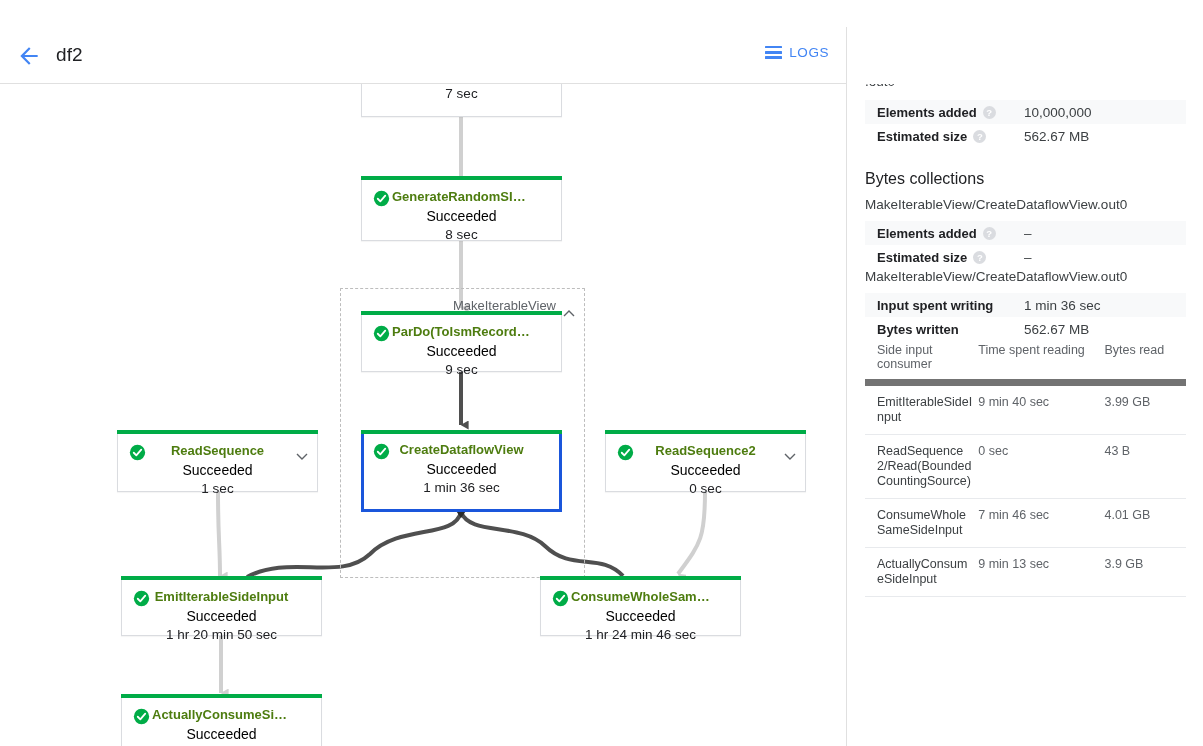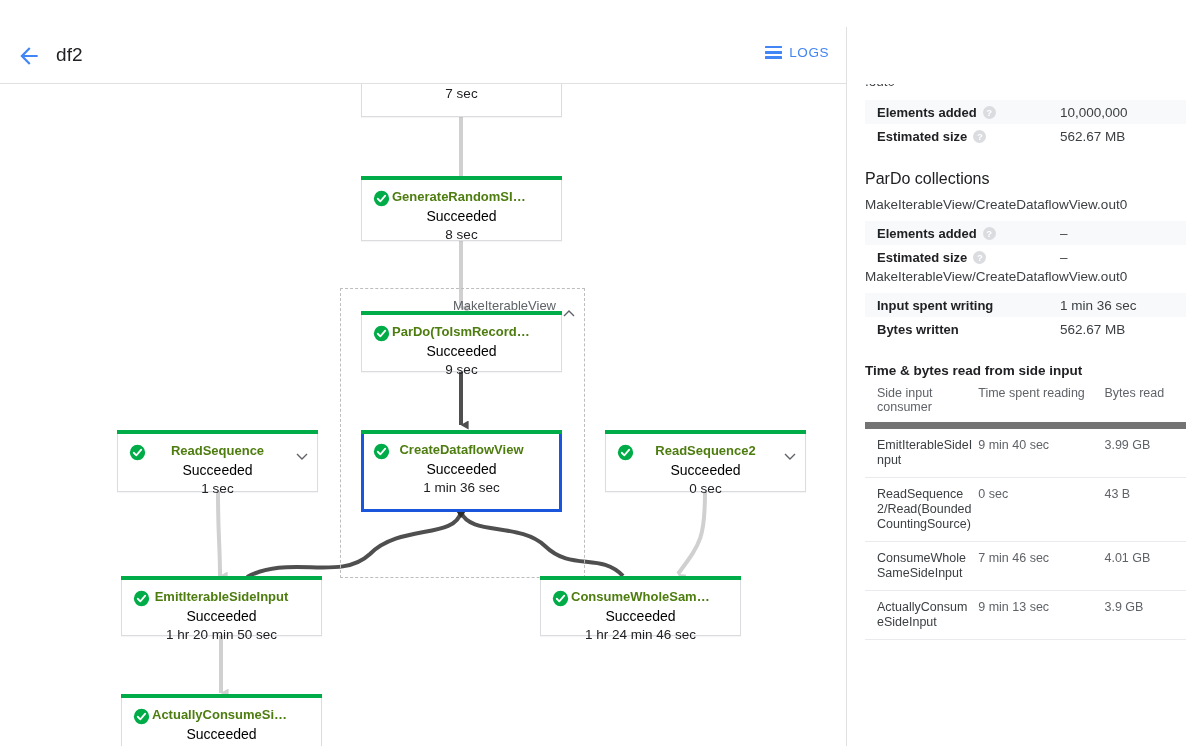--- a/index.html
+++ b/index.html
@@ -160,21 +160,20 @@
     margin-top: -4px;
     height: 14px; overflow: hidden;
     font-size: 13.5px; color: #3c4043;
   }
   .cut-label span { display: block; margin-top: -6px; }
 
   .mrow {
     display: flex; align-items: center;
     height: 24px; padding: 0 0 0 12px;
     font-size: 13px;
-    gap: 36px;
   }
   .mrow.alt { background: #f8f9fa; }
   .mrow .mlabel {
     font-weight: bold; color: #202124;
     display: flex; align-items: center; gap: 6px;
     width: 147px;
   }
   .mrow .mval { color: #3c4043; font-size: 13.5px; }
   .qmark {
     display: inline-block; width: 13px; height: 13px;
@@ -425,21 +424,21 @@
         </div>
         <div class="mrow">
           <div class="mlabel">
             <span>Estimated size</span>
             <span class="qmark">?</span>
           </div>
           <div class="mval">562.67 MB</div>
         </div>
       </div>
 
-      <div class="sec-title">ParDo collections</div>
+      <div class="sec-title">Bytes collections</div>
       <div class="sec-sub">MakeIterableView/CreateDataflowView.out0</div>
 
       <div>
         <div class="mrow alt">
           <div class="mlabel">
             <span>Elements added</span>
             <span class="qmark">?</span>
           </div>
           <div class="mval">–</div>
         </div>
@@ -462,21 +461,20 @@
           <div class="mval">1 min 36 sec</div>
         </div>
         <div class="mrow">
           <div class="mlabel">
               <span>Bytes written</span>
             </div>
           <div class="mval">562.67 MB</div>
         </div>
       </div>
 
-      <div class="sub-head">Time &amp; bytes read from side input</div>
 
       <table class="si">
         <thead>
           <tr>
             <th class="c1">Side input consumer</th>
             <th class="c2">Time spent reading</th>
             <th class="c3">Bytes read</th>
           </tr>
         </thead>
         <tbody>

